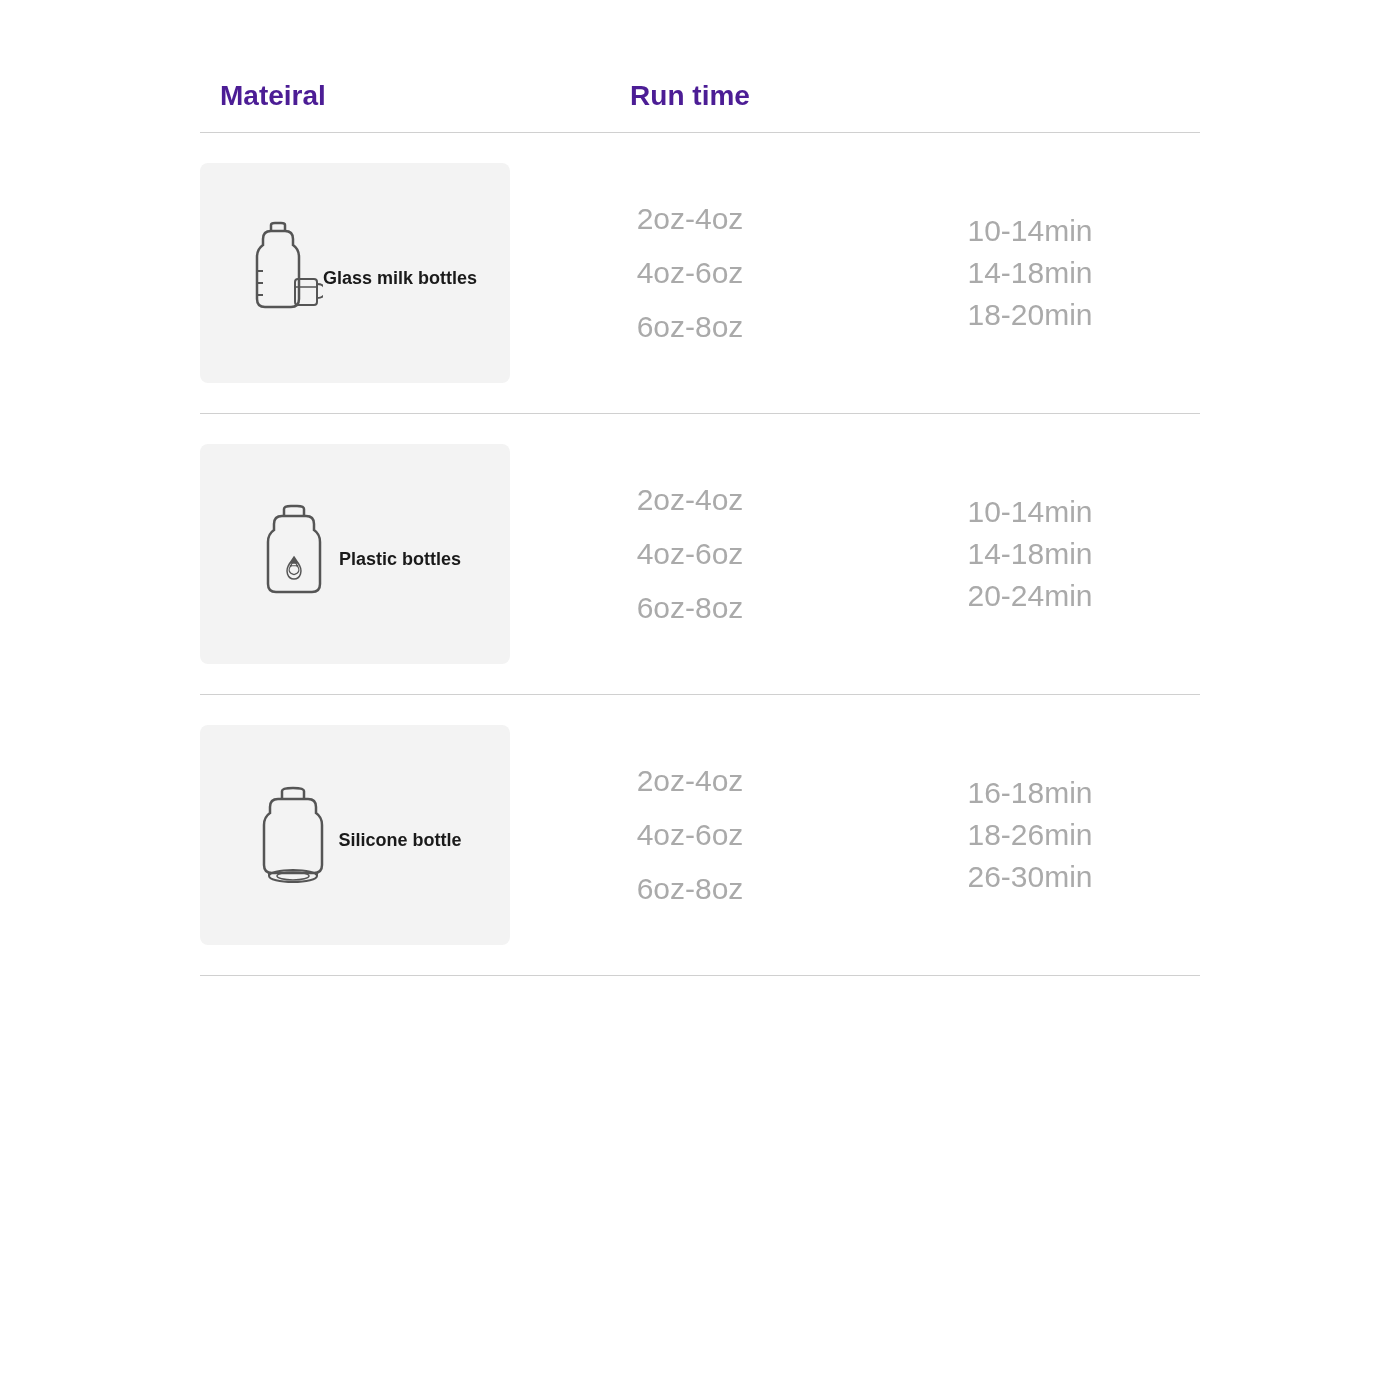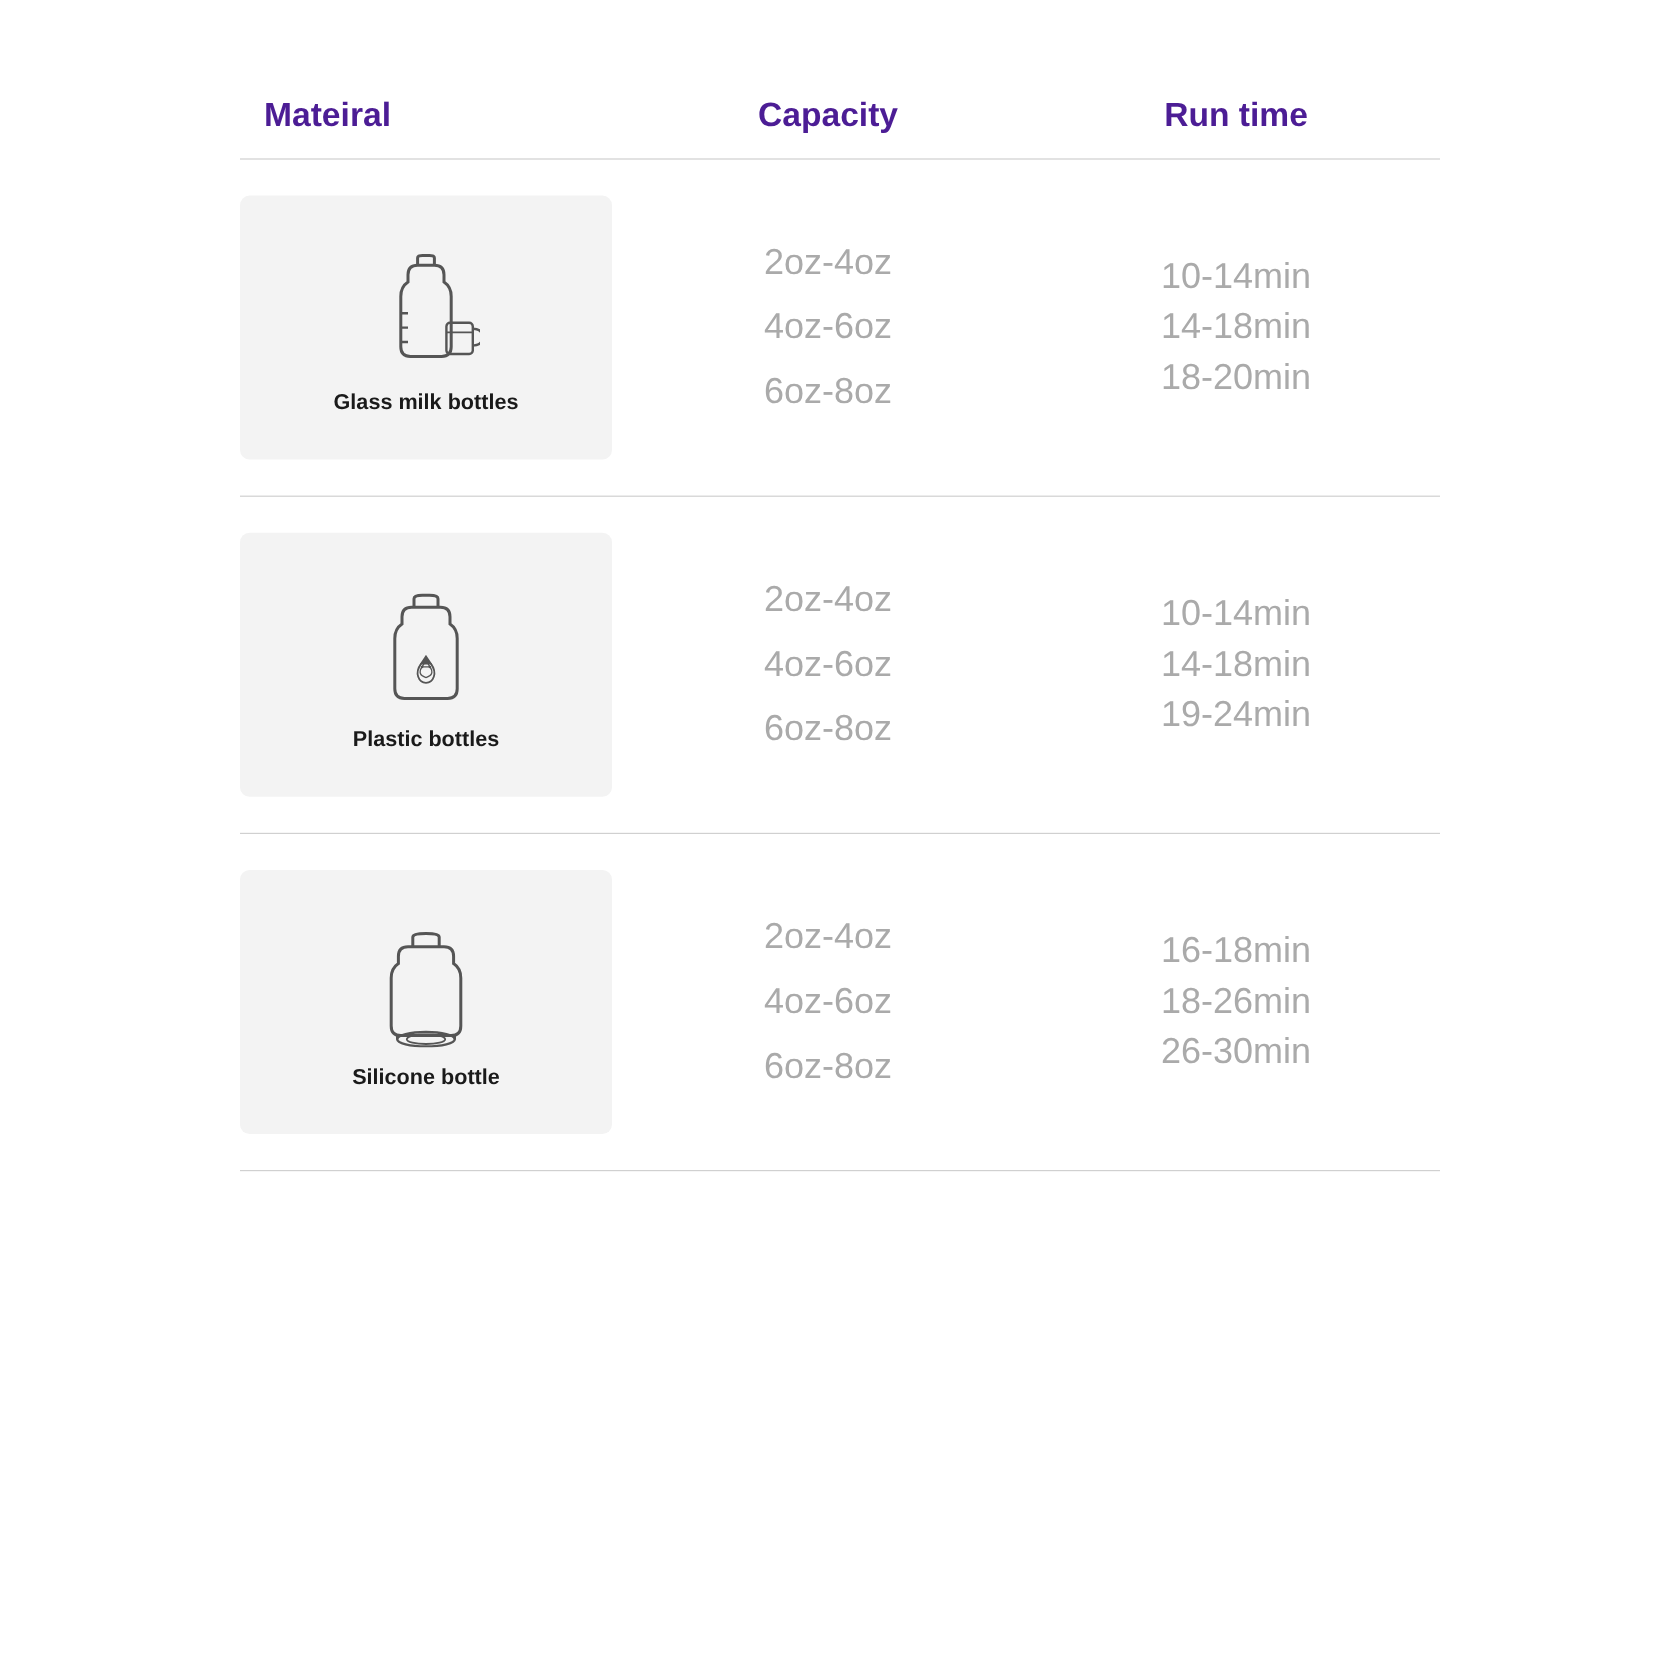--- a/index.html
+++ b/index.html
@@ -46,21 +46,21 @@
     .table-row {
       display: grid;
       grid-template-columns: 320px 1fr 1fr;
       border-bottom: 1px solid #d0d0d0;
       padding: 30px 0;
       align-items: center;
     }
 
     .material-cell {
       display: flex;
-      flex-direction: column;
+      flex-direction: row;
       align-items: center;
       justify-content: center;
       background: #f3f3f3;
       border-radius: 8px;
       padding: 30px 20px 20px;
       margin: 0 10px 0 0;
       min-height: 220px;
     }
 
     .bottle-icon {
@@ -98,21 +98,20 @@
       font-weight: 400;
     }
   </style>
 </head>
 <body>
 
 <div class="table-container">
 
   <div class="table-header">
     <div class="col-header">Mateiral</div>
-    <div class="col-header">Capacity</div>
     <div class="col-header">Run time</div>
   </div>
 
   <div class="table-row">
     <div class="material-cell">
 
       <svg class="bottle-icon" viewBox="0 0 90 100" fill="none" xmlns="http://www.w3.org/2000/svg">
 
         <path d="M30 18 Q30 10 38 10 L52 10 Q60 10 60 18 L60 24 Q66 28 66 36 L66 78 Q66 86 58 86 L32 86 Q24 86 24 78 L24 36 Q24 28 30 24 Z" stroke="#555" stroke-width="2.5" fill="none"></path>
 
@@ -168,21 +167,21 @@
       <span class="material-name">Plastic bottles</span>
     </div>
     <div class="capacity-cell">
       <span class="cell-value">2oz-4oz</span>
       <span class="cell-value">4oz-6oz</span>
       <span class="cell-value">6oz-8oz</span>
     </div>
     <div class="runtime-cell">
       <span class="cell-value">10-14min</span>
       <span class="cell-value">14-18min</span>
-      <span class="cell-value">19-24min</span>
+      <span class="cell-value">20-24min</span>
     </div>
   </div>
 
   <div class="table-row">
     <div class="material-cell">
 
       <svg class="bottle-icon" viewBox="0 0 90 100" fill="none" xmlns="http://www.w3.org/2000/svg">
 
         <path d="M22 24 Q22 16 30 16 L60 16 Q68 16 68 24 L68 30 Q74 34 74 42 L74 82 Q74 90 66 90 L24 90 Q16 90 16 82 L16 42 Q16 34 22 30 Z" stroke="#555" stroke-width="2.5" fill="none"></path>
 

